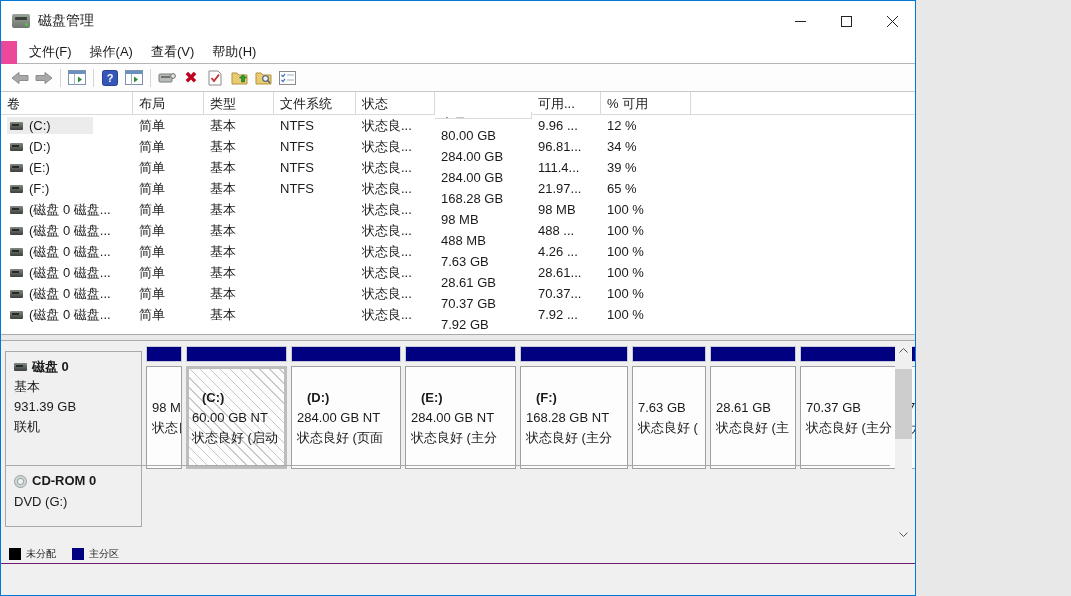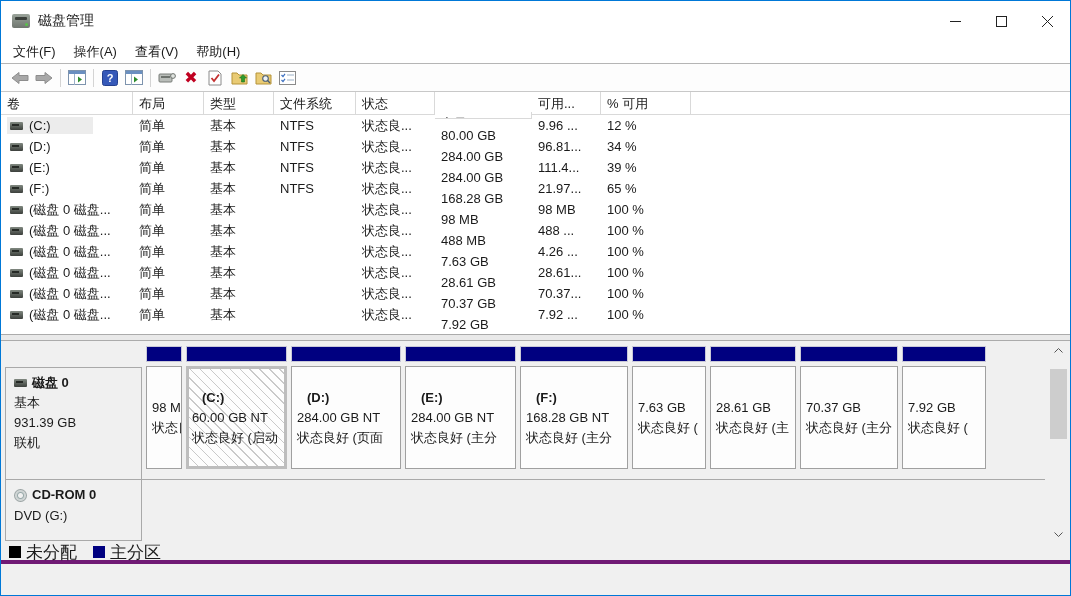--- a/index.html
+++ b/index.html
@@ -1,37 +1,37 @@
 <!DOCTYPE html>
 <html><head>
 <meta charset="utf-8">
 <style>
   * { margin:0; padding:0; box-sizing:border-box; }
   html,body { background:#e8e8e8; }
   body { font-family:"Liberation Sans","DejaVu Sans",sans-serif; color:#1a1a1a; }
-  .window { position:relative; width:1071px; height:596px; background:#ec4899;
+  .window { position:relative; width:916px; height:596px; background:#ec4899;
             border:1px solid #0078d7; overflow:hidden; }
 
   
   .titlebar { height:40px; display:flex; align-items:center; background:#fff; }
   .app-icon { width:18px; height:14px; margin:0 8px 0 11px; position:relative;
               background:linear-gradient(#9aa39a,#6f766f); border-radius:2px; }
   .app-icon::before { content:""; position:absolute; left:3px; top:3px; width:12px; height:3px;
               background:#3a3f3a; border-radius:1px; }
   .app-icon::after { content:""; position:absolute; right:2px; bottom:2px; width:3px; height:3px;
               background:#59c24a; border-radius:50%; }
   .title-text { font-size:14px; }
   .win-controls { margin-left:auto; display:flex; height:100%; }
   .win-btn { width:46px; height:100%; display:flex; align-items:center; justify-content:center;
              font-size:15px; color:#222; }
   .win-btn svg { display:block; }
 
   
   .menubar { height:23px; display:flex; align-items:center; padding-left:3px;
-             background:#fff; border-bottom:1px solid #b5b5b5; }
+             background:#fff; border-bottom:1px solid #b5b5b5;margin-left:16px; }
   .menu-item { font-size:13px; padding:3px 9px; }
 
   
   .toolbar { height:27px; display:flex; align-items:center; padding-left:7px; background:#fdfdfd; }
   .tb-icon { width:24px; height:22px; display:flex; align-items:center; justify-content:center; }
   .tb-sep { width:1px; height:18px; background:#d4d4d4; margin:0 4px; }
   .x-glyph { color:#c00020; font-weight:bold; font-size:16px; line-height:16px; }
 
   
   .top-pane { height:243px; background:#fff; border-top:1px solid #c8c8c8; overflow:hidden; }
@@ -48,51 +48,51 @@
   .vol-icon { width:13px; height:8px; flex:0 0 auto; border-radius:1px;
               background:linear-gradient(#808880,#3c403c); position:relative; }
   .vol-icon::after { content:""; position:absolute; left:2px; top:2px; width:7px; height:2px; background:#262a26; }
 
   
   .splitter { height:7px; background:#e9e9e9; border-top:1px solid #ababab; border-bottom:1px solid #ababab; }
 
   
   .bottom-pane { position:relative; height:203px; background:#f0f0f0; }
   .disk-section { position:absolute; top:5px; left:4px; display:flex; height:123px; }
-  .disk-info { width:137px; height:118px; margin-top:21px; border:1px solid #a9a9a9;
+  .disk-info { width:137px; height:118px; margin-top:5px; border:1px solid #a9a9a9;
                background:#f0f0f0; padding:5px 8px; font-size:13px; line-height:1.55; }
   .disk-info .dname { font-weight:bold; font-size:13px; display:flex; align-items:center; gap:5px; }
   .partitions { display:flex; gap:4px; margin-left:4px; }
   .pcell { display:flex; flex-direction:column; }
   .pband { height:16px; background:#000080; border:1px solid #c8c8d8; }
   .pbody { flex:1; margin-top:4px; border:1px solid #a0a0a0; background:#fdfdfd;
            padding:2px 5px; font-size:13px; line-height:20px; overflow:hidden; white-space:nowrap;
            display:flex; flex-direction:column; justify-content:center; }
   .pbody.selected { border:3px solid #bdbdbd; padding:0 3px;
     background:repeating-linear-gradient(45deg,#fdfdfd 0px,#fdfdfd 6px,#c9c9c9 6px,#c9c9c9 7px); }
   .plabel { font-weight:bold; padding-left:10px; }
 
-  .cdrom-section { position:absolute; top:138px; left:4px; right:25px; height:62px; display:flex; }
+  .cdrom-section { position:absolute; top:124px; left:4px; right:25px; height:62px; display:flex; }
   .cd-info { width:137px; border:1px solid #a9a9a9; background:#f0f0f0; padding:5px 8px;
              font-size:13px; line-height:1.6; }
   .cd-info .dname { font-weight:bold; display:flex; align-items:center; gap:5px; }
   .cd-icon { width:13px; height:13px; border-radius:50%; flex:0 0 auto;
              background:radial-gradient(circle at 50% 50%, #f0f0f0 0 2px, #9aa 3px, #cfd4d4 4px 5px, #9aa3a3 6px); }
   .cd-empty { flex:1; border-top:1px solid #a9a9a9; }
 
   
   .vscroll { position:absolute; top:1px; right:3px; width:17px; height:201px; background:#f0f0f0; }
   .scroll-arrow { position:absolute; left:0; width:17px; height:17px; display:flex;
                   align-items:center; justify-content:center; }
   .scroll-arrow.up{ top:0; } .scroll-arrow.down{ bottom:0; }
   .scroll-thumb { position:absolute; left:0; top:27px; width:17px; height:70px; background:#cdcdcd; }
 
   
-  .legend { height:20px; background:#f0f0f0; border-bottom:4px solid #701a75;
-            display:flex; align-items:center; gap:16px; padding-left:8px; font-size:17px; }
+  .legend { height:20px; background:#f0f0f0; border-bottom:1px solid #701a75;
+            display:flex; align-items:center; gap:16px; padding-left:8px; font-size:10px; }
   .legend-item { display:flex; align-items:center; gap:5px; }
   .legend-swatch { width:12px; height:12px; }
   .statusbar { height:31px; background:#f0f0f0; }
 </style>
 </head>
 <body>
 
 <div class="window">
 
   <div class="titlebar">

